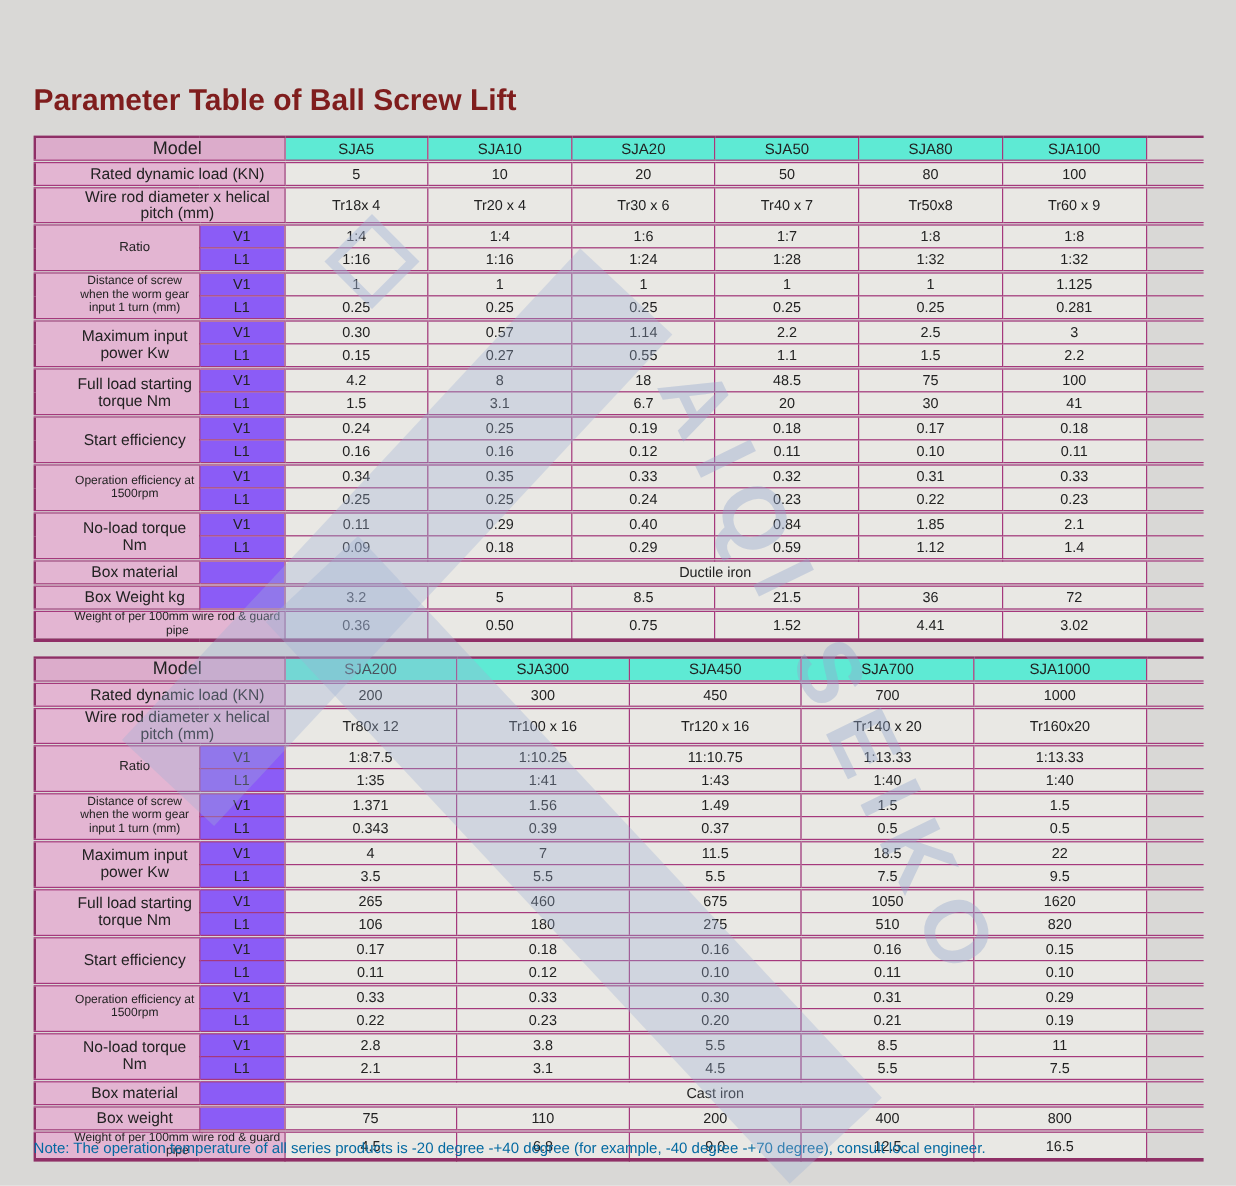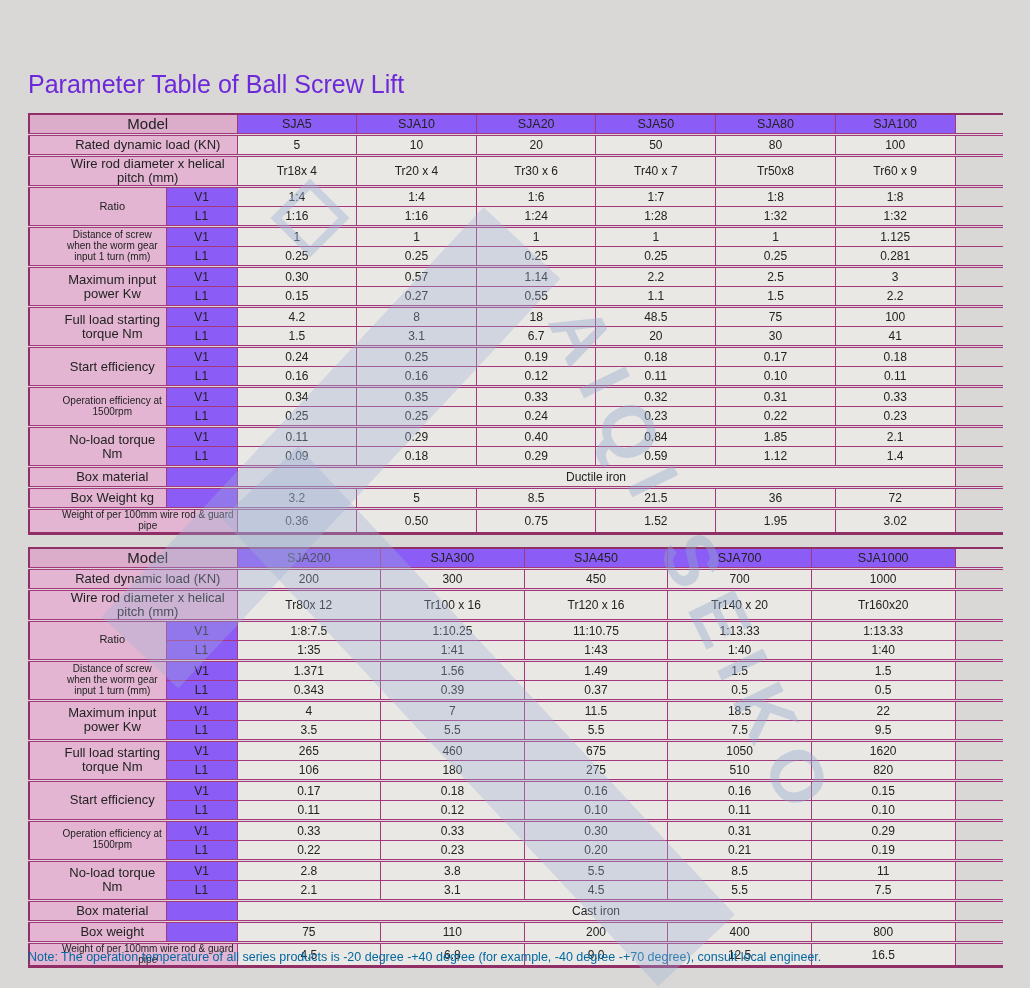--- a/index.html
+++ b/index.html
@@ -2,42 +2,42 @@
 <html><head>
 <meta charset="utf-8">
 <style>
   html,body{margin:0;padding:0;}
   .page{
     position:relative;width:1030px;height:988px;overflow:hidden;
     background:#d9d8d6;color:#222;
     font-family:"Liberation Sans",sans-serif;
   }
   .title{position:absolute;left:28px;top:10px;font-size:34px;font-weight:normal;color:#d4336f;letter-spacing:.5px;}
-  .subtitle{position:absolute;left:28px;top:70px;font-size:25px;font-weight:normal;color:#6d28d9;}
+  .subtitle{position:absolute;left:28px;top:70px;font-size:25px;font-weight:bold;color:#7f1d1d;}
   #tables{position:absolute;left:28px;top:113px;width:975px;z-index:1;}
   table.ptable{
     border-collapse:collapse;table-layout:fixed;width:975px;
     margin:0 0 12px 0;
     border-left:2px solid #8f2f66;border-bottom:3px solid #8f2f66;
   }
   col.c-label{width:137px}
   col.c-sub{width:71px}
   col.c-spacer{width:48px}
   th,td{
     height:18px;padding:0 2px;font-weight:normal;text-align:center;
     vertical-align:middle;overflow:hidden;border-right:1px solid #a5387c;
   }
   tr.head>*{border-top:2px solid #8f2f66;}
   tr.rs>*{border-top:3px double #a5387c;}
   tr.rc>*{border-top:1px solid #a5387c;}
   .lbl{background:#e3b5d2;font-size:13px;line-height:1.08;padding-left:31px;}
   .lbl.large{font-size:11px;}
   .lbl.small{font-size:10px;}
   .head-lbl{background:#dcaccb;font-size:15px;}
-  .modelname{background:#8b5cf6;font-size:12.5px;}
+  .modelname{background:#5eead4;font-size:12.5px;}
   .sub{background:#8b5cf6;font-size:12px;}
   .val{background:#e9e8e4;font-size:12px;}
   .sp{border-right:none !important;background:transparent !important;}
   .note{position:absolute;left:28px;top:950px;font-size:12.5px;color:#0369a1;z-index:1;}
   
   .wm{position:absolute;left:0;top:0;width:1030px;height:988px;pointer-events:none;z-index:2;}
   .wm-band{position:absolute;background:rgba(158,176,211,0.33);}
   .wm-band.a{left:140px;top:600px;width:560px;height:105px;transform:rotate(-47deg);transform-origin:0 50%;}
   .wm-band.b{left:260px;top:430px;width:640px;height:105px;transform:rotate(47deg);transform-origin:0 50%;}
   .wm-diamond{position:absolute;left:282px;top:190px;width:40px;height:40px;border:8px solid rgba(165,182,215,0.45);transform:rotate(45deg);}
@@ -268,21 +268,21 @@
             <td class="val">36</td>
             <td class="val">72</td>
             <td class="sp"></td>
           </tr>
           <tr class="rs">
             <td class="lbl small" colspan="2">Weight of per 100mm wire rod &amp; guard pipe</td>
             <td class="val">0.36</td>
             <td class="val">0.50</td>
             <td class="val">0.75</td>
             <td class="val">1.52</td>
-            <td class="val">1.95</td>
+            <td class="val">4.41</td>
             <td class="val">3.02</td>
             <td class="sp"></td>
           </tr>
         </tbody>
       </table>
       <table class="ptable">
         <colgroup>
           <col class="c-label">
           <col class="c-sub">
           <col>

